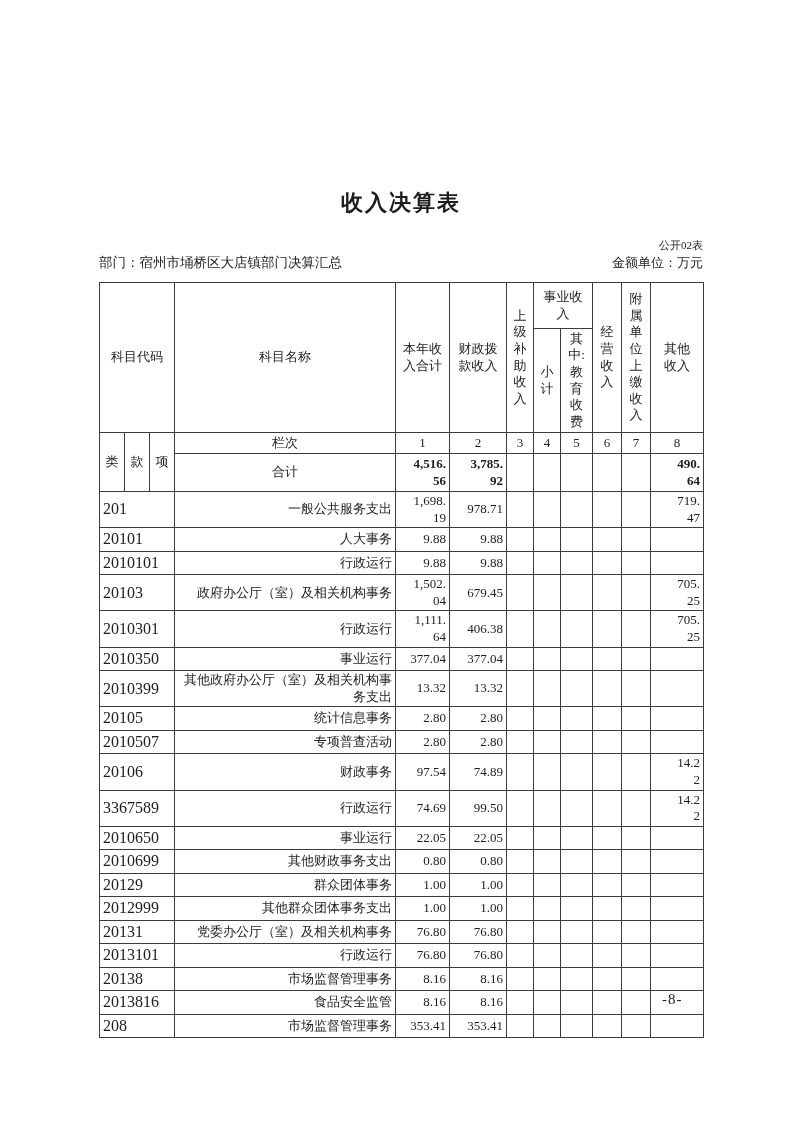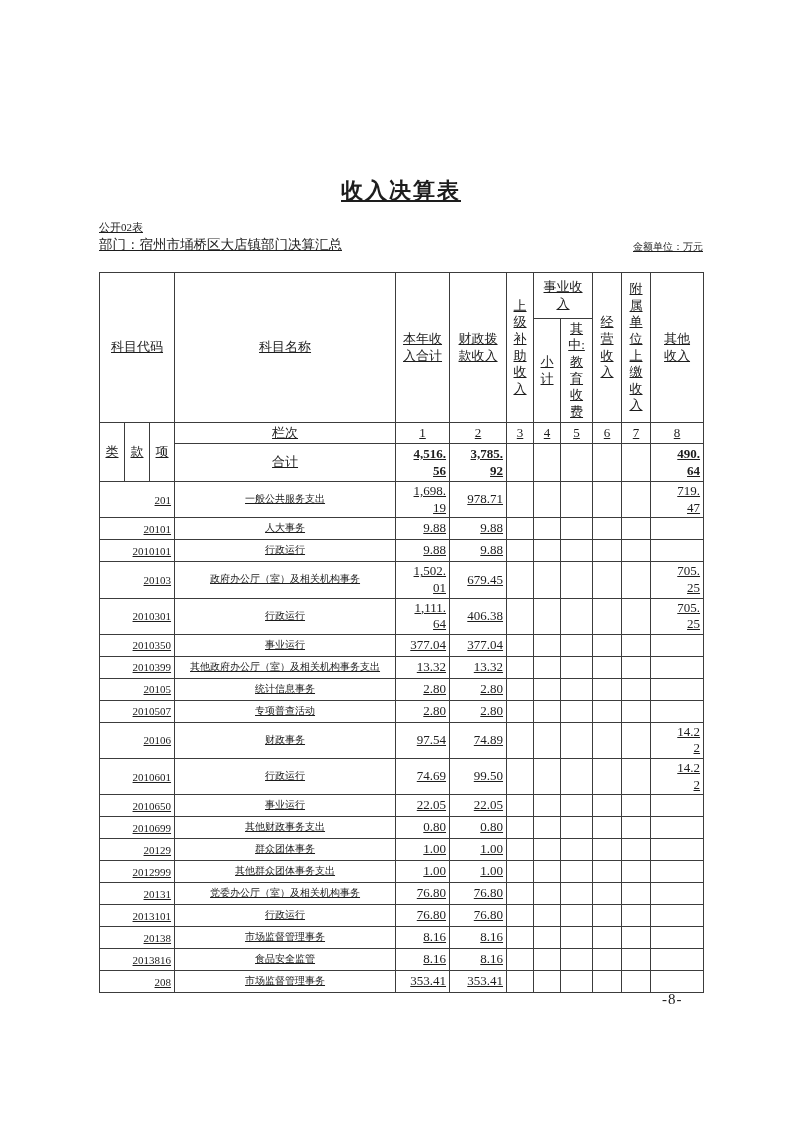--- a/index.html
+++ b/index.html
@@ -9,66 +9,65 @@
     height: 1122px;
     margin: 0 auto;
     background: #ffffff;
     font-family: "Liberation Serif", "DejaVu Serif", serif;
     color: #1d1d1d;
     overflow: hidden;
   }
   .content {
     position: absolute;
     left: 99px;
-    top: 176px;
+    top: 188px;
     width: 604px;
-    text-decoration: underline;
   }
   .doc-title {
     text-align: center;
     font-size: 22px;
     font-weight: bold;
     letter-spacing: 2px;
     margin: 0 0 6px 0;
     font-family: "Liberation Sans", "DejaVu Sans", sans-serif;
   }
   .meta-right {
-    text-align: left;
+    text-align: right;
     font-size: 11px;
     line-height: 14px;
-    margin-top: 14px;
+    margin-top: 20px;
   }
   .meta-row {
     display: flex;
     justify-content: space-between;
     align-items: flex-end;
     margin-top: 2px;
-    margin-bottom: 18px;
+    margin-bottom: 10px;
   }
   .dept-label { font-size: 13.5px; }
-  .unit-label { font-size: 10px; }
+  .unit-label { font-size: 13px; }
 
   table.fiscal {
     border-collapse: collapse;
     table-layout: fixed;
     width: 604px;
     font-size: 13px;
   }
   table.fiscal td, table.fiscal th {
     border: 1px solid #3c3c3c;
     padding: 1px 3px;
     vertical-align: middle;
     font-weight: normal;
     line-height: 1.28;
     overflow: hidden;
   }
   .hd { text-align: center; white-space: pre-line; }
   .vhd { text-align: center; white-space: pre-line; line-height: 1.12; padding: 1px 0; }
-  .code-cell { text-align: right; padding-left: 5px; font-size: 11px; }
-  .name-cell { text-align: center; padding-left: 6px; padding-right: 4px; font-size: 10px; }
+  .code-cell { text-align: left; padding-left: 5px; font-size: 16px; }
+  .name-cell { text-align: right; padding-left: 6px; padding-right: 4px; font-size: 13px; }
   .num-cell { text-align: right; padding-right: 6px; white-space: pre-line; font-size: 13px; }
   .col-no { text-align: center; }
   .total-row .num-cell { font-weight: bold; }
   tr.r-head1 { height: 46px; }
   tr.r-head2 { height: 104px; }
   tr.r-cols  { height: 21px; }
   tr.r-total { height: 38px; }
   tr.r-data  { height: 22px; }
   .page-number {
     position: absolute;
@@ -214,21 +213,21 @@
     <td class="num-cell"></td>
     <td class="num-cell"></td>
     <td class="num-cell"></td>
     <td class="num-cell"></td>
     <td class="num-cell"></td>
   </tr>
           <tr class="r-data">
     <td class="code-cell" colspan="3">20103</td>
     <td class="name-cell">政府办公厅（室）及相关机构事务</td>
     <td class="num-cell">1,502.
-01</td>
+04</td>
     <td class="num-cell">679.45</td>
     <td class="num-cell"></td>
     <td class="num-cell"></td>
     <td class="num-cell"></td>
     <td class="num-cell"></td>
     <td class="num-cell"></td>
     <td class="num-cell">705.
 25</td>
   </tr>
           <tr class="r-data">
@@ -300,21 +299,21 @@
     <td class="num-cell">74.89</td>
     <td class="num-cell"></td>
     <td class="num-cell"></td>
     <td class="num-cell"></td>
     <td class="num-cell"></td>
     <td class="num-cell"></td>
     <td class="num-cell">14.2
 2</td>
   </tr>
           <tr class="r-data">
-    <td class="code-cell" colspan="3">2010601</td>
+    <td class="code-cell" colspan="3">3367589</td>
     <td class="name-cell">行政运行</td>
     <td class="num-cell">74.69</td>
     <td class="num-cell">99.50</td>
     <td class="num-cell"></td>
     <td class="num-cell"></td>
     <td class="num-cell"></td>
     <td class="num-cell"></td>
     <td class="num-cell"></td>
     <td class="num-cell">14.2
 2</td>

